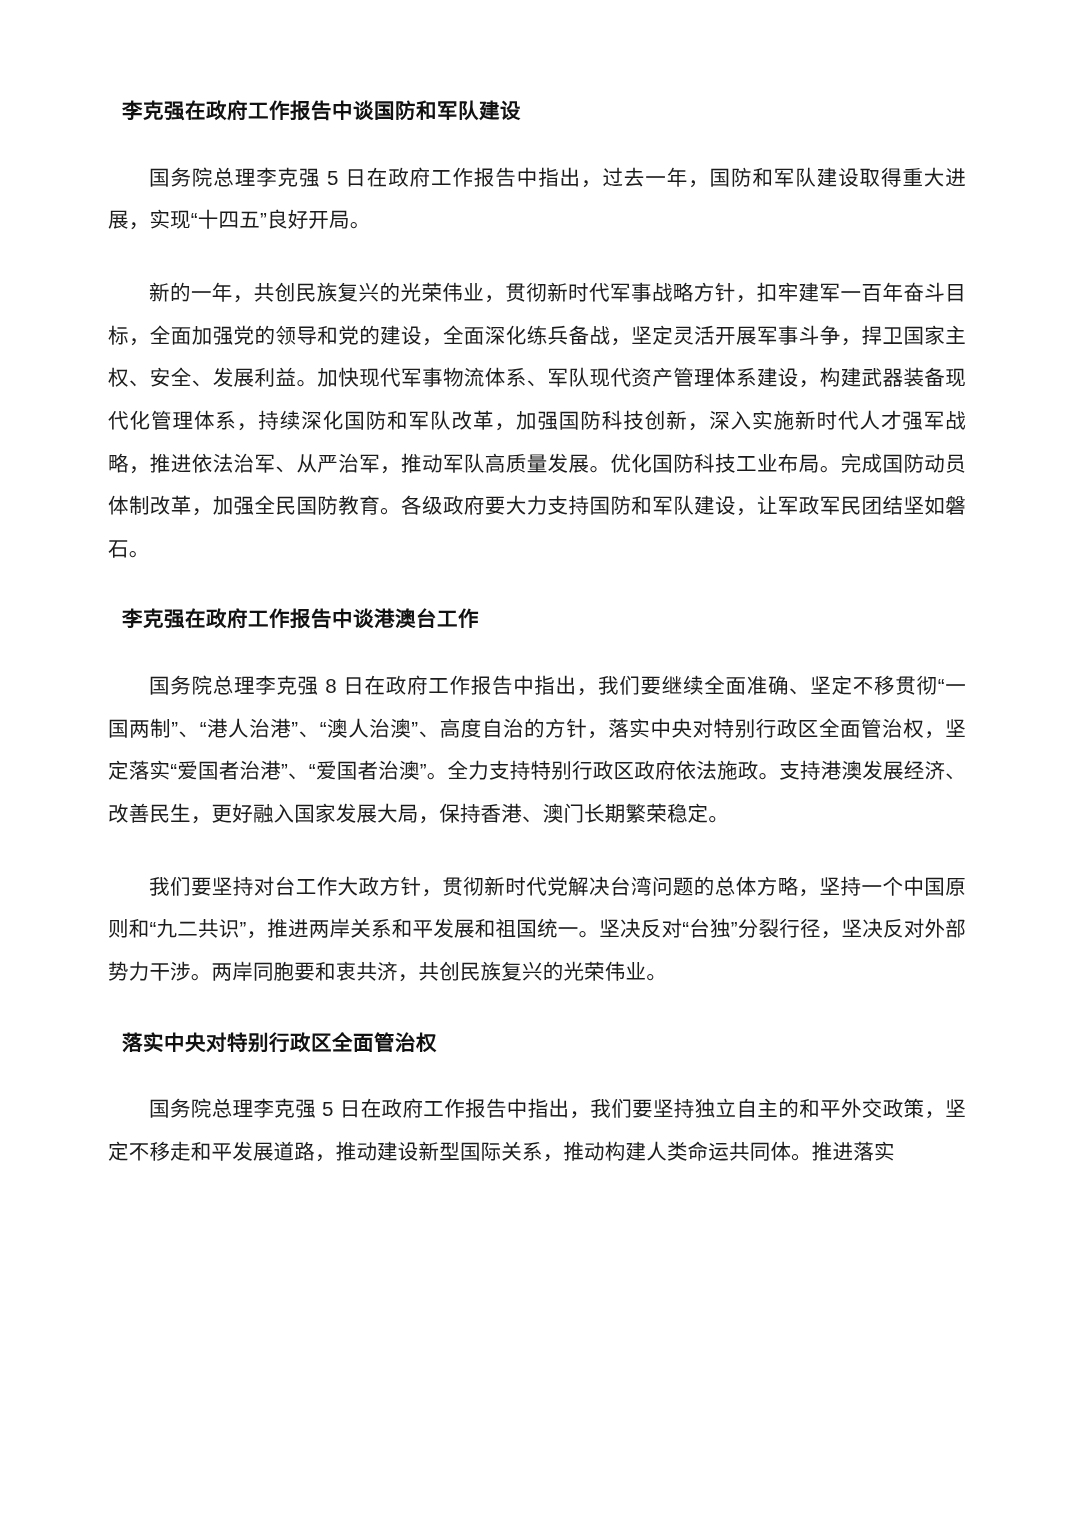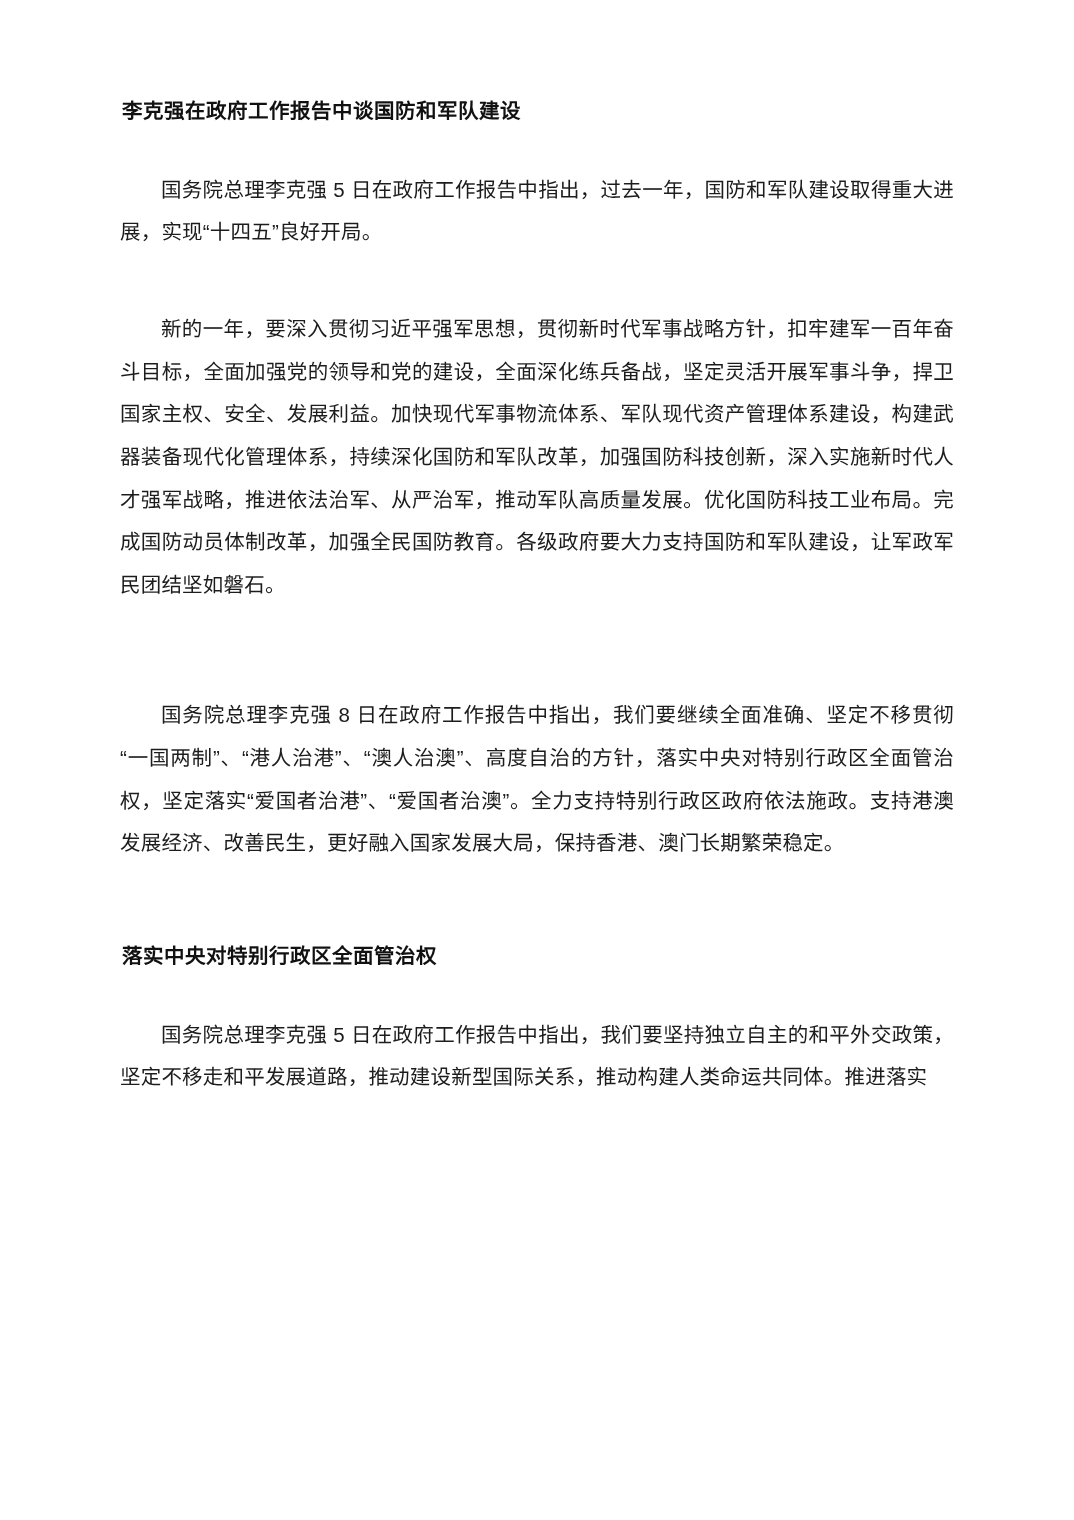--- a/index.html
+++ b/index.html
@@ -30,21 +30,21 @@
     font-weight: bold;
     line-height: 1.5;
     margin: 0 0 0 0;
     padding: 0 0 0 14px;
     letter-spacing: 0.5px;
     color: #111111;
   }
   p.para {
     font-size: 20.5px;
     line-height: 2.08;
-    margin: 12px;
+    margin: 0;
     padding: 0;
     text-indent: 2em;
     text-align: justify;
     text-justify: inter-ideograph;
     letter-spacing: 0.2px;
     color: #1c1c1c;
   }
   .gap-after-heading { height: 30px; }
   .gap-after-para { height: 30px; }
   .gap-before-heading { height: 34px; }
@@ -54,28 +54,30 @@
 
 <div class="page">
   <div class="doc-body">
 
     <h2 class="section-heading">李克强在政府工作报告中谈国防和军队建设</h2>
     <div class="gap-after-heading"></div>
 
     <p class="para">国务院总理李克强 5 日在政府工作报告中指出，过去一年，国防和军队建设取得重大进展，实现“十四五”良好开局。</p>
     <div class="gap-after-para"></div>
 
-    <p class="para">新的一年，要深入贯彻习近平强军思想，贯彻新时代军事战略方针，扣牢建军一百年奋斗目标，全面加强党的领导和党的建设，全面深化练兵备战，坚定灵活开展军事斗争，捍卫国家主权、安全、发展利益。加快现代军事物流体系、军队现代资产管理体系建设，构建武器装备现代化管理体系，持续深化国防和军队改革，加强国防科技创新，深入实施新时代人才强军战略，推进依法治军、从严治军，推动军队高质量发展。优化国防科技工业布局。完成国防动员体制改革，加强全民国防教育。各级政府要大力支持国防和军队建设，让军政军民团结坚如磐石。</p>
+    <p class="para">新的一年，共创民族复兴的光荣伟业，贯彻新时代军事战略方针，扣牢建军一百年奋斗目标，全面加强党的领导和党的建设，全面深化练兵备战，坚定灵活开展军事斗争，捍卫国家主权、安全、发展利益。加快现代军事物流体系、军队现代资产管理体系建设，构建武器装备现代化管理体系，持续深化国防和军队改革，加强国防科技创新，深入实施新时代人才强军战略，推进依法治军、从严治军，推动军队高质量发展。优化国防科技工业布局。完成国防动员体制改革，加强全民国防教育。各级政府要大力支持国防和军队建设，让军政军民团结坚如磐石。</p>
     <div class="gap-before-heading"></div>
 
+    <h2 class="section-heading">李克强在政府工作报告中谈港澳台工作</h2>
     <div class="gap-after-heading"></div>
 
     <p class="para">国务院总理李克强 8 日在政府工作报告中指出，我们要继续全面准确、坚定不移贯彻“一国两制”、“港人治港”、“澳人治澳”、高度自治的方针，落实中央对特别行政区全面管治权，坚定落实“爱国者治港”、“爱国者治澳”。全力支持特别行政区政府依法施政。支持港澳发展经济、改善民生，更好融入国家发展大局，保持香港、澳门长期繁荣稳定。</p>
     <div class="gap-after-para"></div>
 
+    <p class="para">我们要坚持对台工作大政方针，贯彻新时代党解决台湾问题的总体方略，坚持一个中国原则和“九二共识”，推进两岸关系和平发展和祖国统一。坚决反对“台独”分裂行径，坚决反对外部势力干涉。两岸同胞要和衷共济，共创民族复兴的光荣伟业。</p>
     <div class="gap-before-heading"></div>
 
     <h2 class="section-heading">落实中央对特别行政区全面管治权</h2>
     <div class="gap-after-heading"></div>
 
     <p class="para">国务院总理李克强 5 日在政府工作报告中指出，我们要坚持独立自主的和平外交政策，坚定不移走和平发展道路，推动建设新型国际关系，推动构建人类命运共同体。推进落实</p>
 
   </div>
 </div>
 

